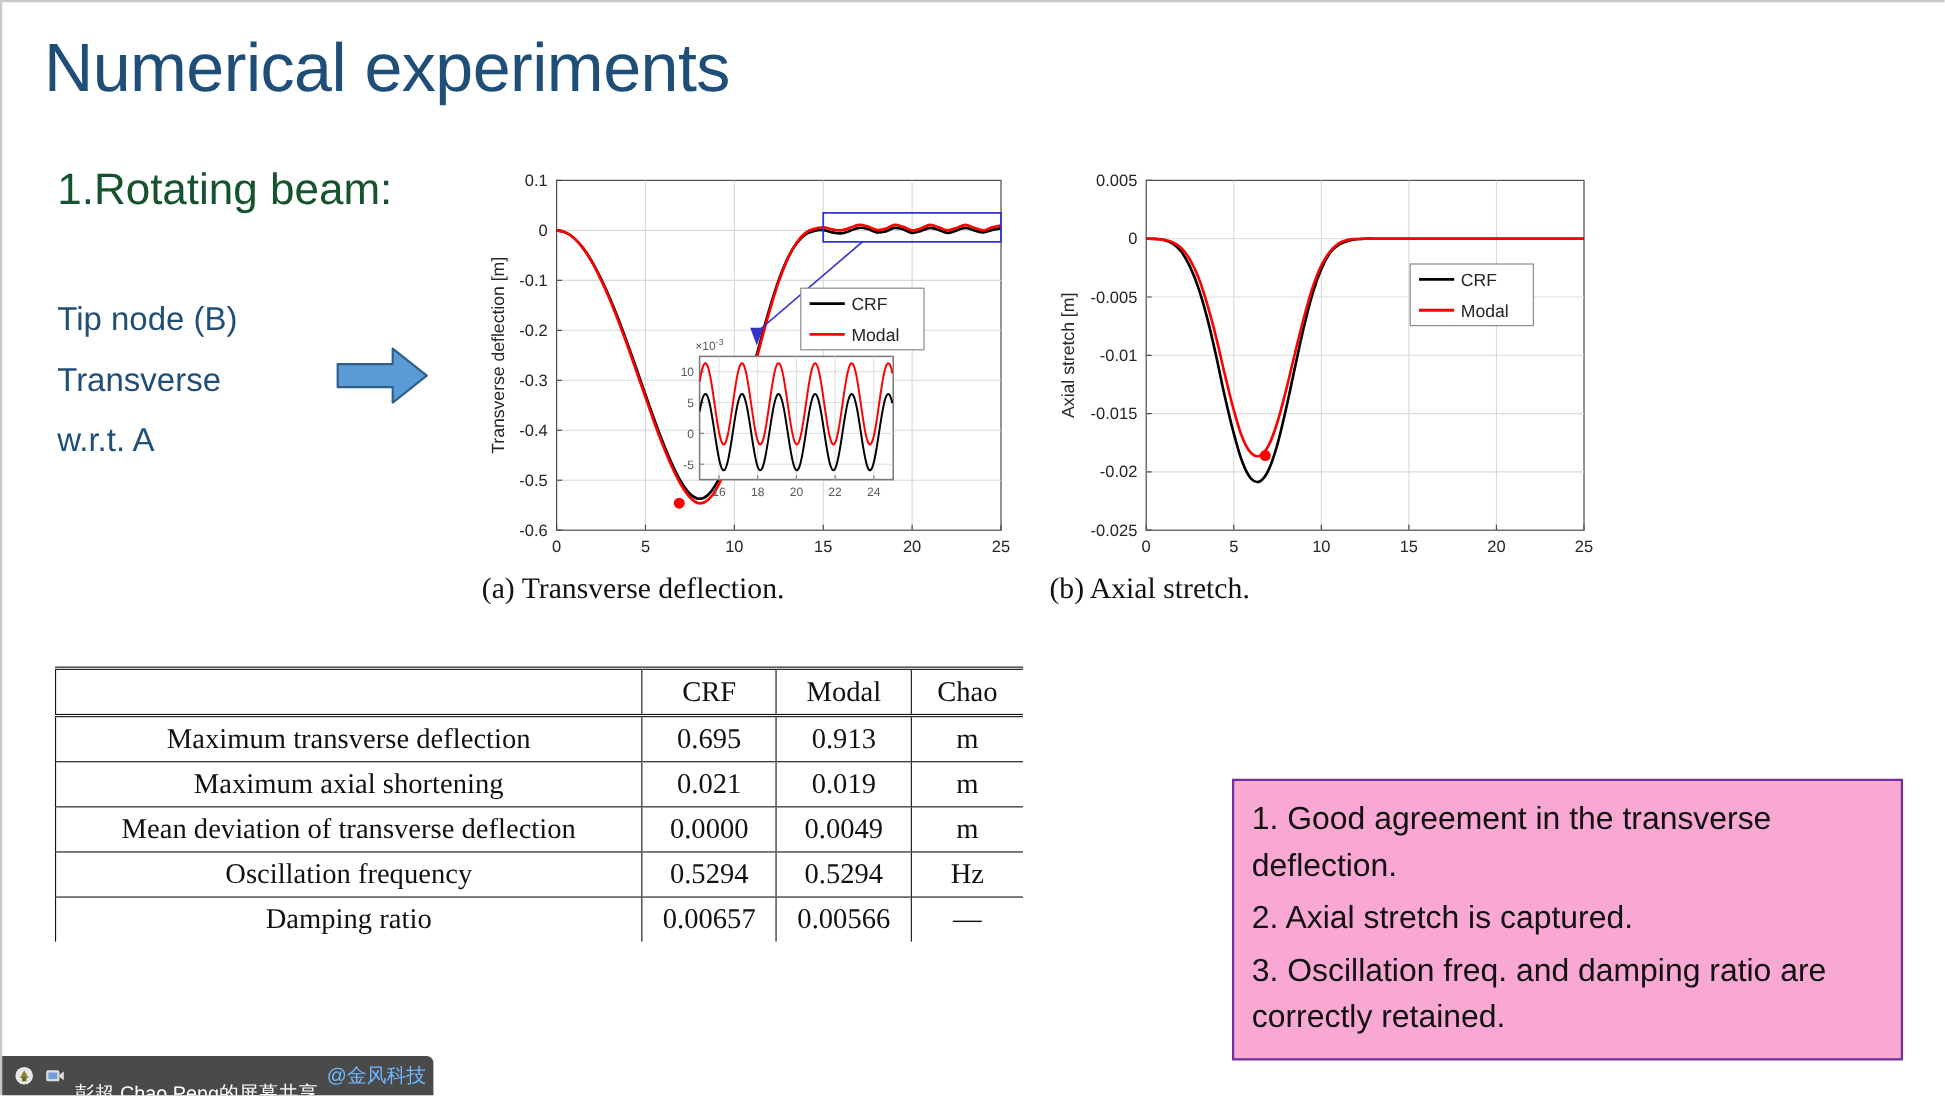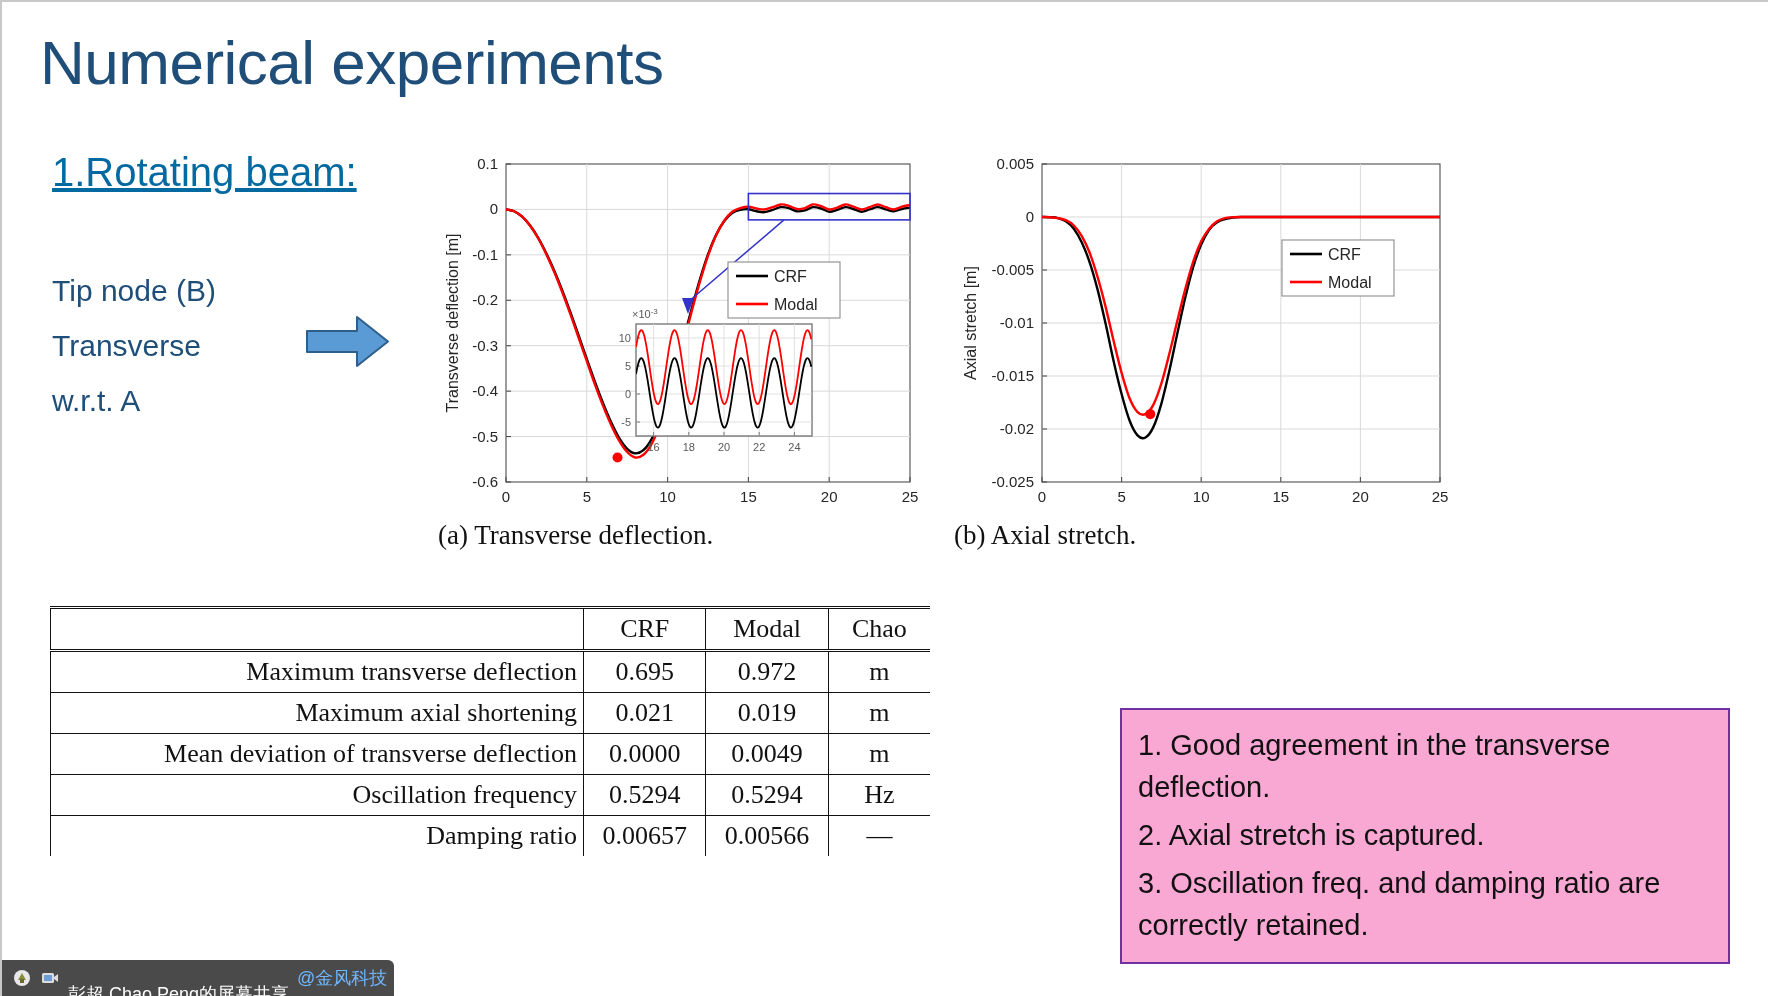--- a/index.html
+++ b/index.html
@@ -21,21 +21,21 @@
   #page-title{
     position:absolute;left:38px;top:28px;
     font-size:62px;line-height:1.05;
     color:#1f4e79;font-weight:400;
     letter-spacing:-0.5px;
     white-space:nowrap;
   }
   
   #subtitle{
     position:absolute;left:50px;top:148px;
-    font-size:40px;color:#0369a1;white-space:nowrap;text-decoration:underline;
+    font-size:40px;color:#14532d;white-space:nowrap;
   }
   .left-line{
     position:absolute;left:50px;
     font-size:30px;color:#1f4e79;white-space:nowrap;
   }
   #left-line-0{top:272px;}
   #left-line-1{top:327px;}
   #left-line-2{top:382px;}
   
   #arrow-shape{
@@ -65,21 +65,21 @@
     padding:5px 6px;text-align:center;font-weight:400;
   }
   #results-table .lbl{width:530px;}
   #results-table .vcol{width:110px;}
   #results-table .ucol{width:90px;}
   tr.head-row td{border-top:3px double #111;border-bottom:3px double #111;padding-top:10px;padding-bottom:10px;}
   tr.head-row td:first-child{border-left:none;}
   #results-table td.sep{border-left:1.5px solid #111;}
   tr.body-row td{border-top:1.2px solid #111;}
   tr.body-row:first-of-type td{border-top:none;}
-  #results-table .rule-left{border-left:1.5px solid #111;text-align:right;}
+  #results-table .rule-left{border-left:1.5px solid #111;}
   
   #conclusions-box{
     position:absolute;left:1118px;top:706px;width:610px;
     background:#f9a8d4;border:2px solid #7030a0;
     padding:14px 16px 16px 16px;box-sizing:border-box;
   }
   #conclusions-box p{
     margin:0 0 6px 0;font-size:29px;line-height:1.45;color:#111;
   }
   #conclusions-box p:last-child{margin-bottom:0;}
@@ -275,21 +275,21 @@
     <tbody id="results-tbody">
         <tr class="head-row">
           <td class="lbl rule-left"></td>
           <td class="vcol sep">CRF</td>
           <td class="vcol sep">Modal</td>
           <td class="ucol sep">Chao</td>
         </tr>
         <tr class="body-row">
           <td class="lbl rule-left">Maximum transverse deflection</td>
           <td class="vcol sep">0.695</td>
-          <td class="vcol sep">0.972</td>
+          <td class="vcol sep">0.913</td>
           <td class="ucol sep">m</td>
         </tr>
         <tr class="body-row">
           <td class="lbl rule-left">Maximum axial shortening</td>
           <td class="vcol sep">0.021</td>
           <td class="vcol sep">0.019</td>
           <td class="ucol sep">m</td>
         </tr>
         <tr class="body-row">
           <td class="lbl rule-left">Mean deviation of transverse deflection</td>

